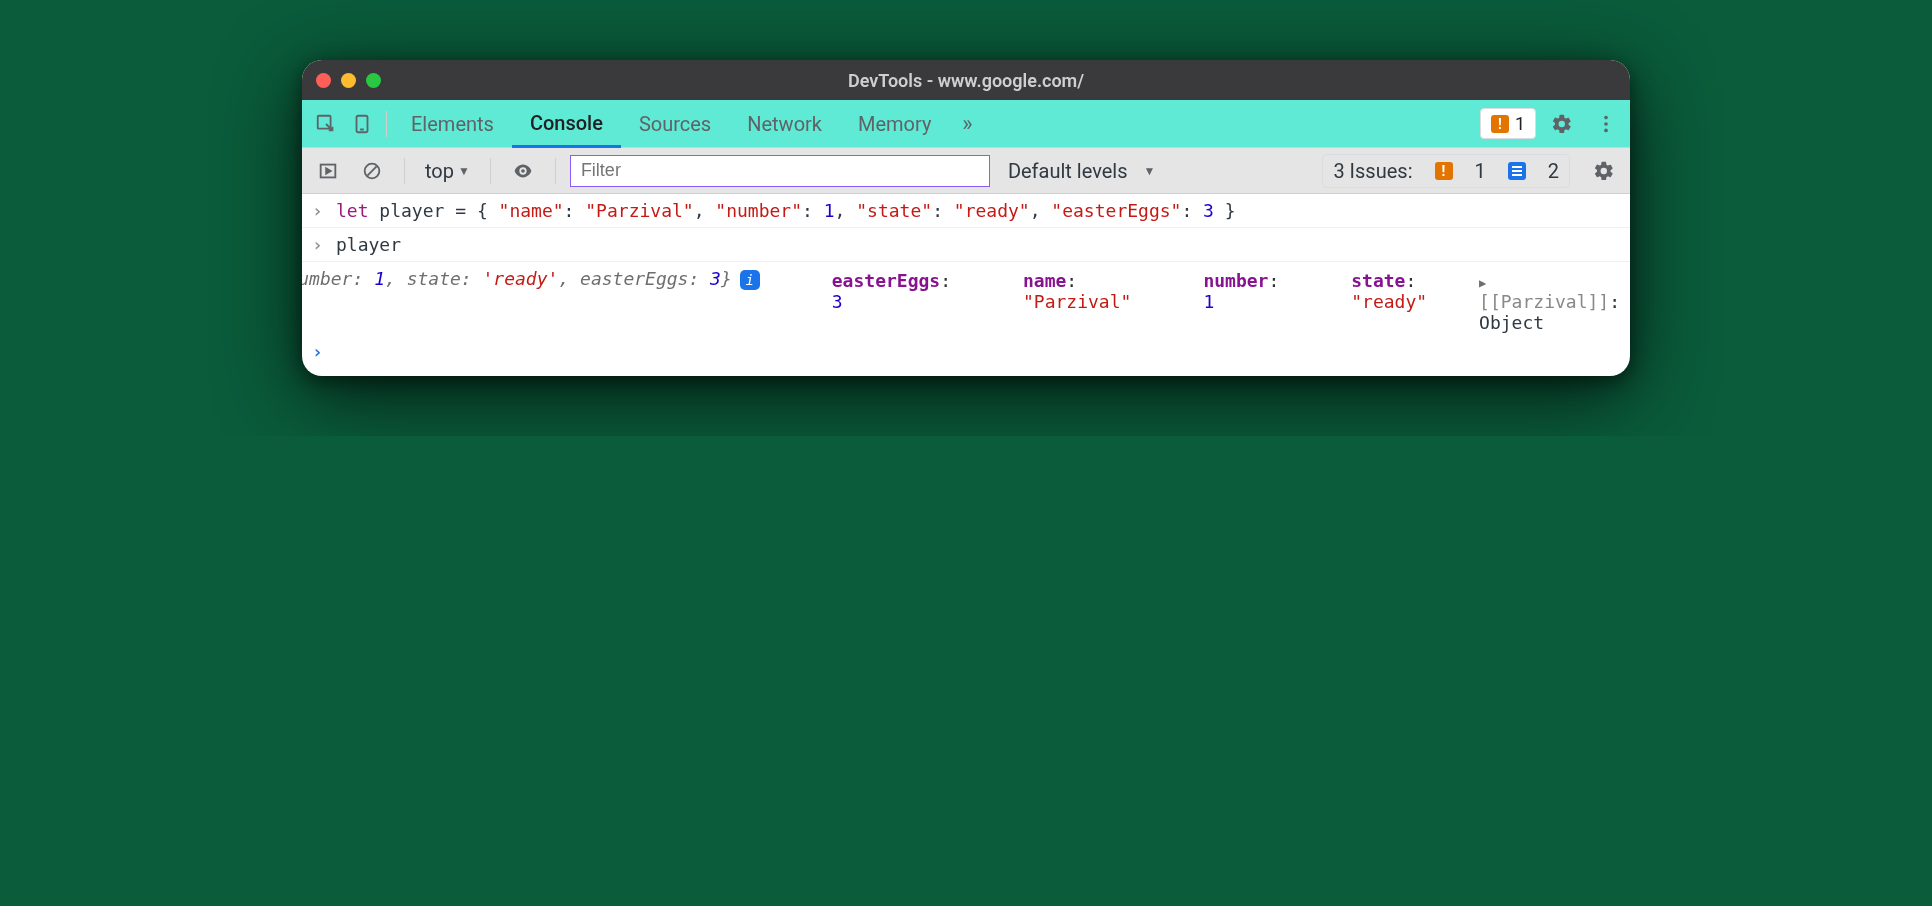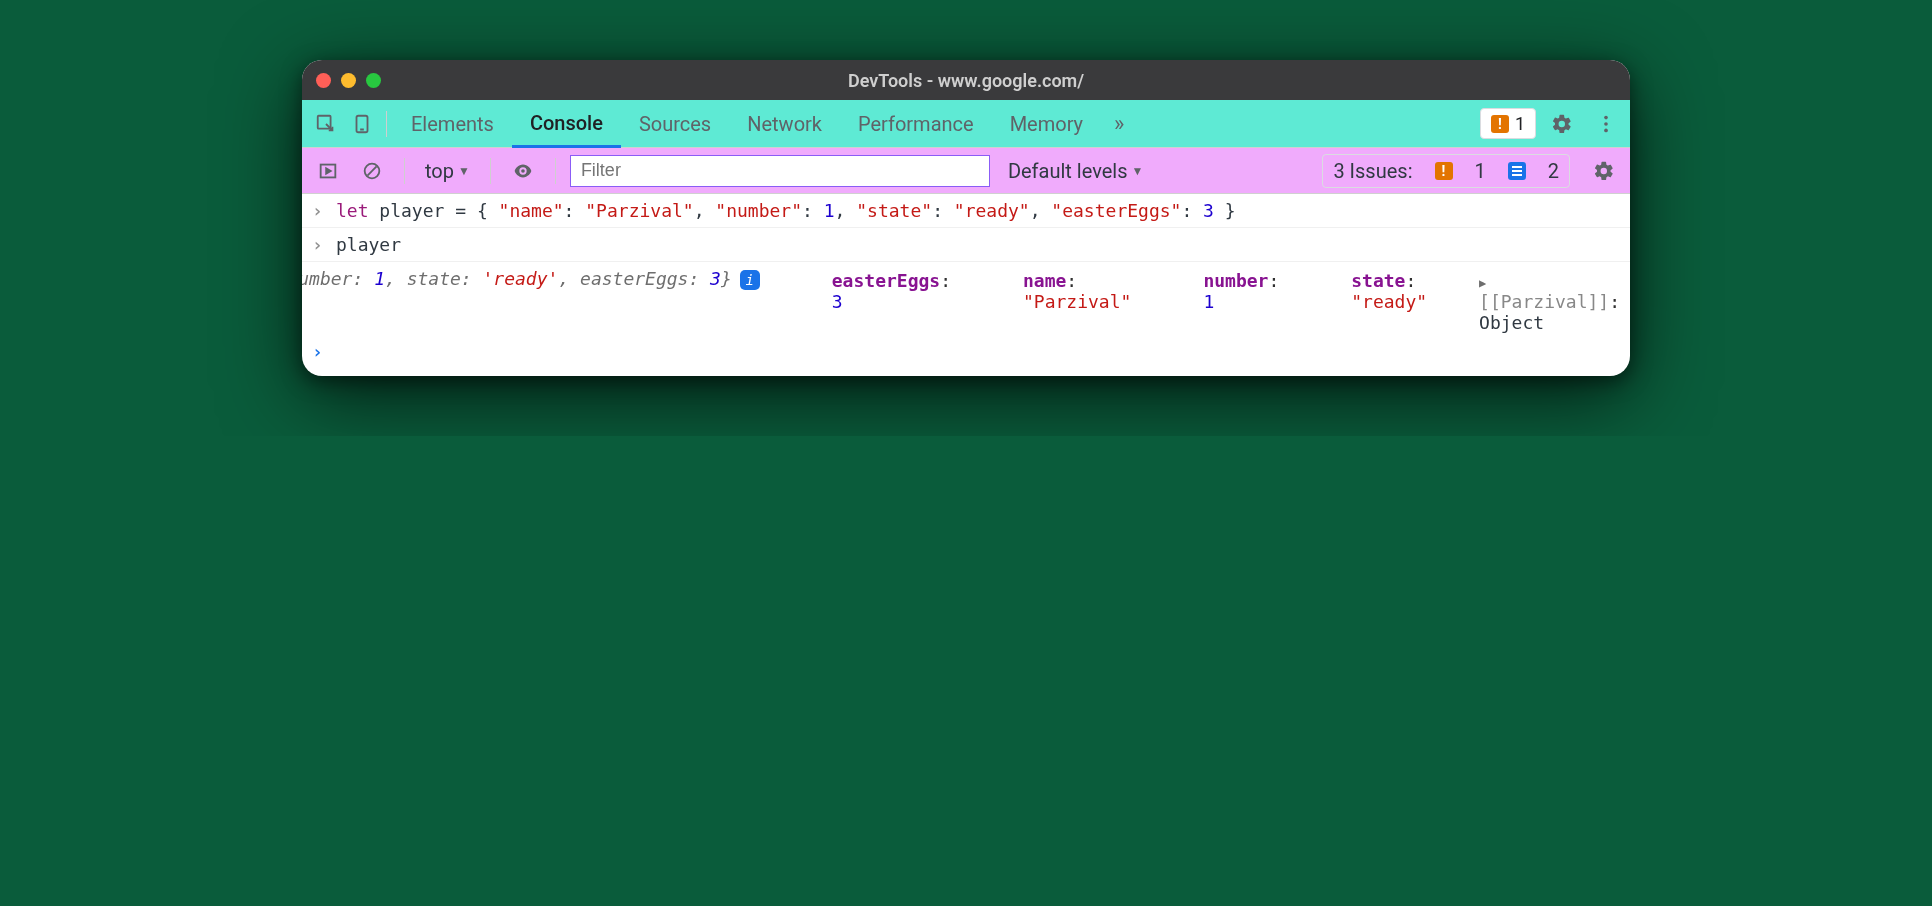--- a/index.html
+++ b/index.html
@@ -62,28 +62,28 @@
   .info-mark {
     width:18px; height:18px; background:#1a73e8; border-radius:3px;
     display:flex; align-items:center; justify-content:center;
   }
   .info-mark::before{
     content:""; width:10px; height:2px; background:#fff; box-shadow:0 -4px 0 #fff, 0 4px 0 #fff;
   }
 
   .subbar {
     display:flex; align-items:center; height:46px;
-    border-bottom:1px solid #d0d0d0; background:#f0abfc; padding:0 8px; gap:8px;
+    border-bottom:1px solid #d0d0d0; background:#e5e5e5; padding:0 8px; gap:8px;
   }
   .ctx-select { display:flex; align-items:center; gap:4px; color:#303942; padding:0 6px; }
   .filter-input {
     flex:0 0 420px; height:32px; border:1px solid #8b5cf6; padding:0 10px;
     font-size:18px; color:#303942; background:#fff;
   }
-  .levels { display:flex; align-items:center; gap:4px; color:#303942; margin-left:10px; }
+  .levels { display:flex; align-items:center; gap:16px; color:#303942; margin-left:10px; }
   .issues-cluster {
     display:flex; align-items:center; gap:22px; margin-left:auto;
     border:1px solid #dadce0; border-radius:4px; padding:4px 10px;
   }
 
   .console {
     font-family: Menlo, Consolas, monospace;
     font-size: 18px;
     padding-bottom:8px;
   }
@@ -146,23 +146,20 @@
       <div class="tab active">
           <span>Console</span>
         </div>
       <div class="tab">
           <span>Sources</span>
         </div>
       <div class="tab">
           <span>Network</span>
         </div>
       <div class="tab">
-          <span>Performance</span>
-        </div>
-      <div class="tab">
           <span>Memory</span>
         </div>
       <div class="iconbtn" style="font-size:22px;color:#5f6368;">»</div>
     </div>
 
     <div class="badges">
       <div class="issue-pill">
         <span class="warn-mark">!</span>
         <span>1</span>
       </div>

